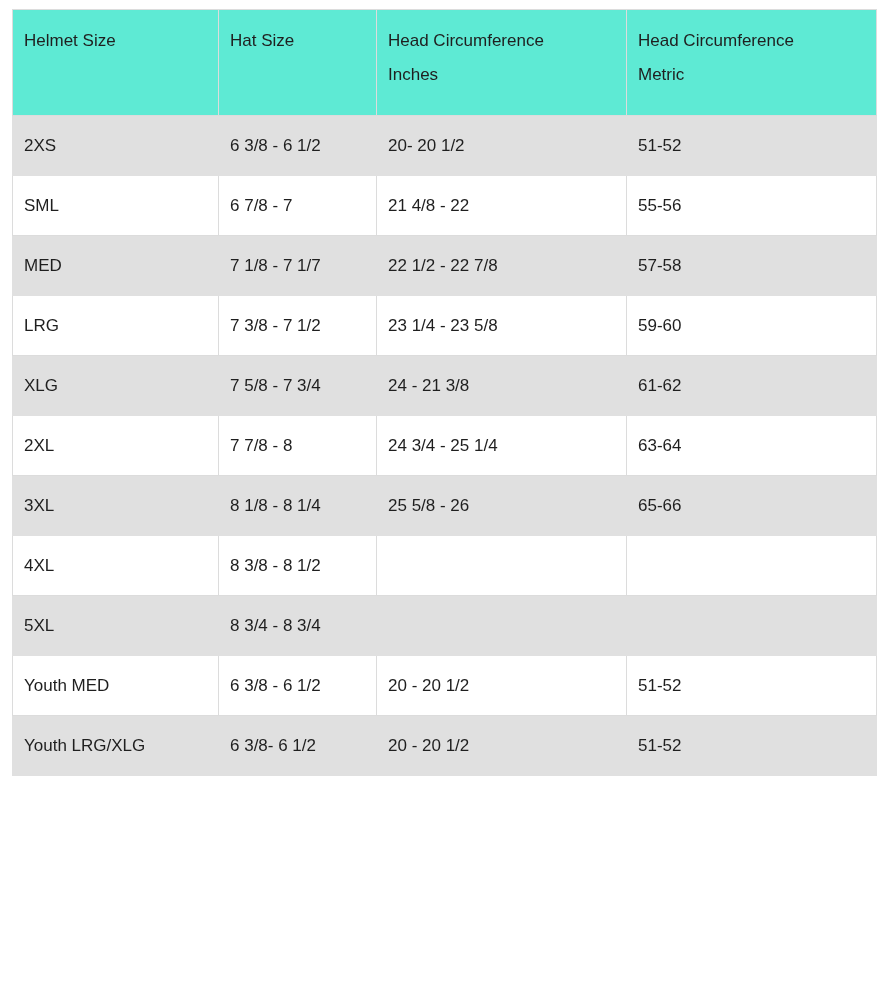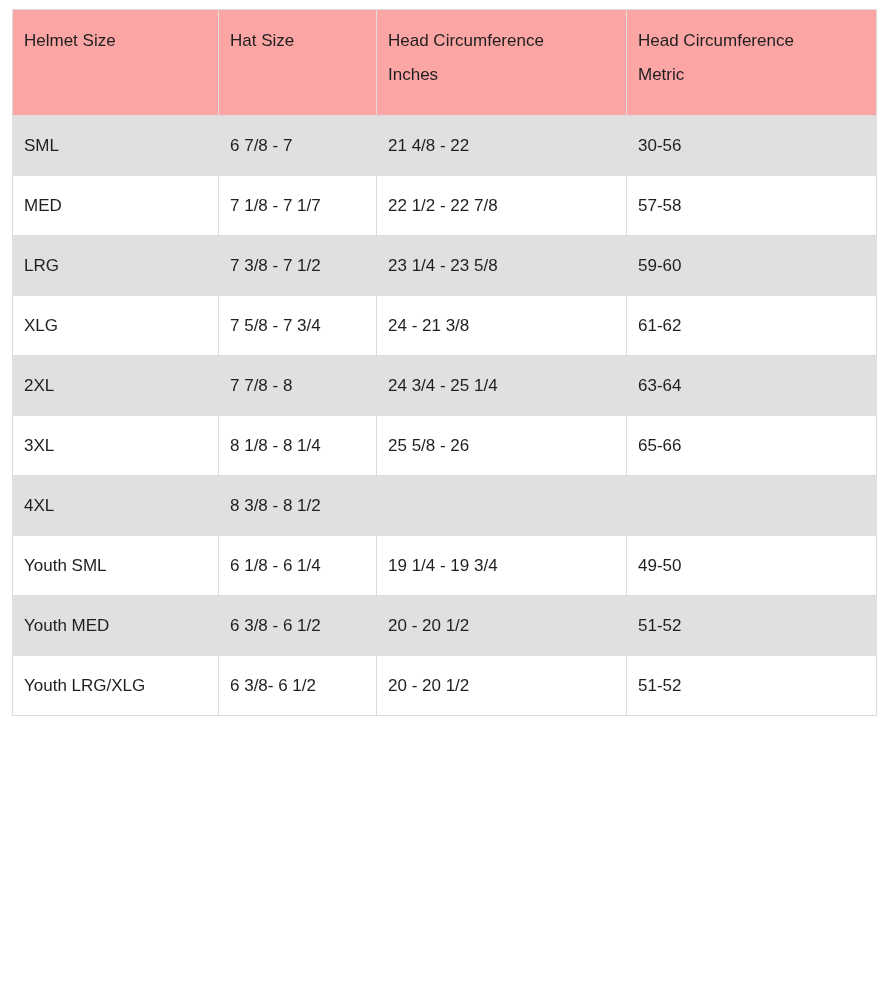--- a/index.html
+++ b/index.html
@@ -38,21 +38,21 @@
     padding: 0 10px 0 11px;
     color: #1f1f1f;
     overflow: hidden;
   }
   table.size-chart th {
     height: 91px;
     vertical-align: top;
     padding-top: 14px;
     line-height: 34px;
     white-space: pre-line;
-    background: #fca5a5;
+    background: #5eead4;
   }
   table.size-chart td {
     height: 59px;
     vertical-align: middle;
     line-height: 22px;
     white-space: nowrap;
   }
   table.size-chart tbody tr:nth-child(odd) td {
     background: #e0e0e0;
     border-color: #e0e0e0;
@@ -77,24 +77,30 @@
         <th>Helmet Size</th>
         <th>Hat Size</th>
         <th>Head Circumference
 Inches</th>
         <th>Head Circumference
 Metric</th>
       </tr>
     </thead>
     <tbody>
       <tr>
+        <td>2XS</td>
+        <td>6 3/8 - 6 1/2</td>
+        <td>20- 20 1/2</td>
+        <td>51-52</td>
+      </tr>
+      <tr>
         <td>SML</td>
         <td>6 7/8 - 7</td>
         <td>21 4/8 - 22</td>
-        <td>30-56</td>
+        <td>55-56</td>
       </tr>
       <tr>
         <td>MED</td>
         <td>7 1/8 - 7 1/7</td>
         <td>22 1/2 - 22 7/8</td>
         <td>57-58</td>
       </tr>
       <tr>
         <td>LRG</td>
         <td>7 3/8 - 7 1/2</td>
@@ -119,24 +125,24 @@
         <td>25 5/8 - 26</td>
         <td>65-66</td>
       </tr>
       <tr>
         <td>4XL</td>
         <td>8 3/8 - 8 1/2</td>
         <td></td>
         <td></td>
       </tr>
       <tr>
-        <td>Youth SML</td>
-        <td>6 1/8 - 6 1/4</td>
-        <td>19 1/4 - 19 3/4</td>
-        <td>49-50</td>
+        <td>5XL</td>
+        <td>8 3/4 - 8 3/4</td>
+        <td></td>
+        <td></td>
       </tr>
       <tr>
         <td>Youth MED</td>
         <td>6 3/8 - 6 1/2</td>
         <td>20 - 20 1/2</td>
         <td>51-52</td>
       </tr>
       <tr>
         <td>Youth LRG/XLG</td>
         <td>6 3/8- 6 1/2</td>

